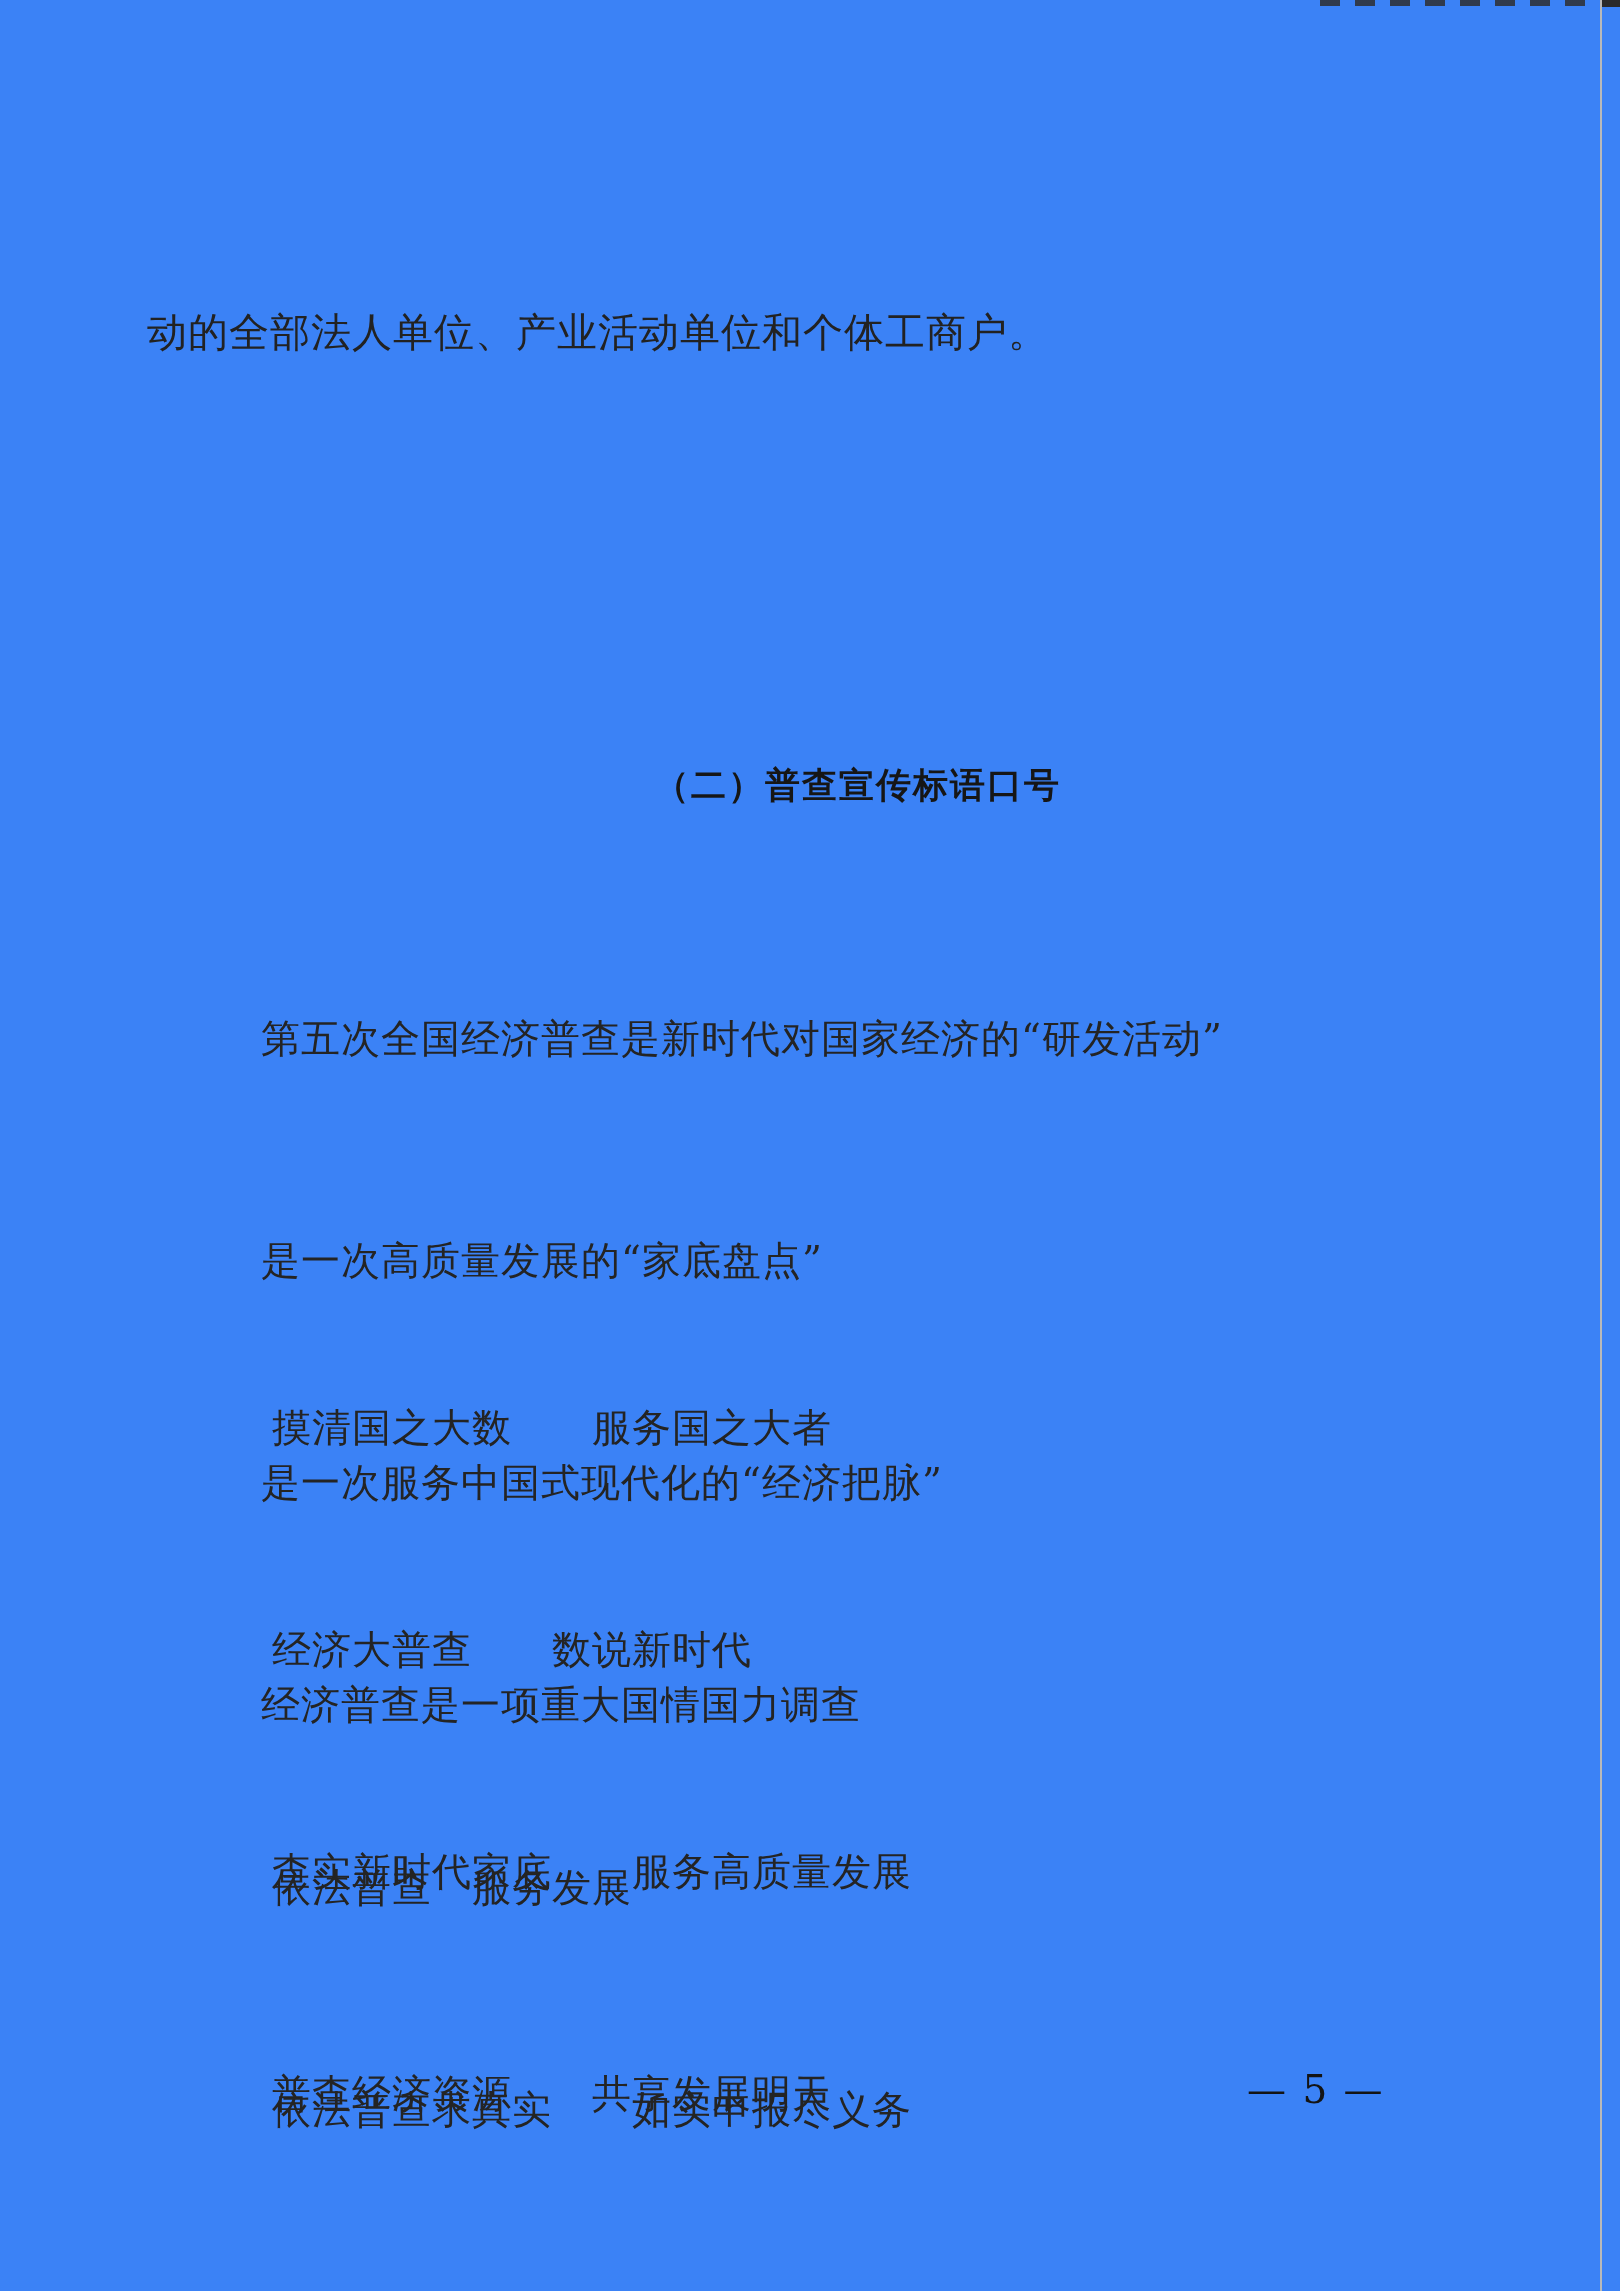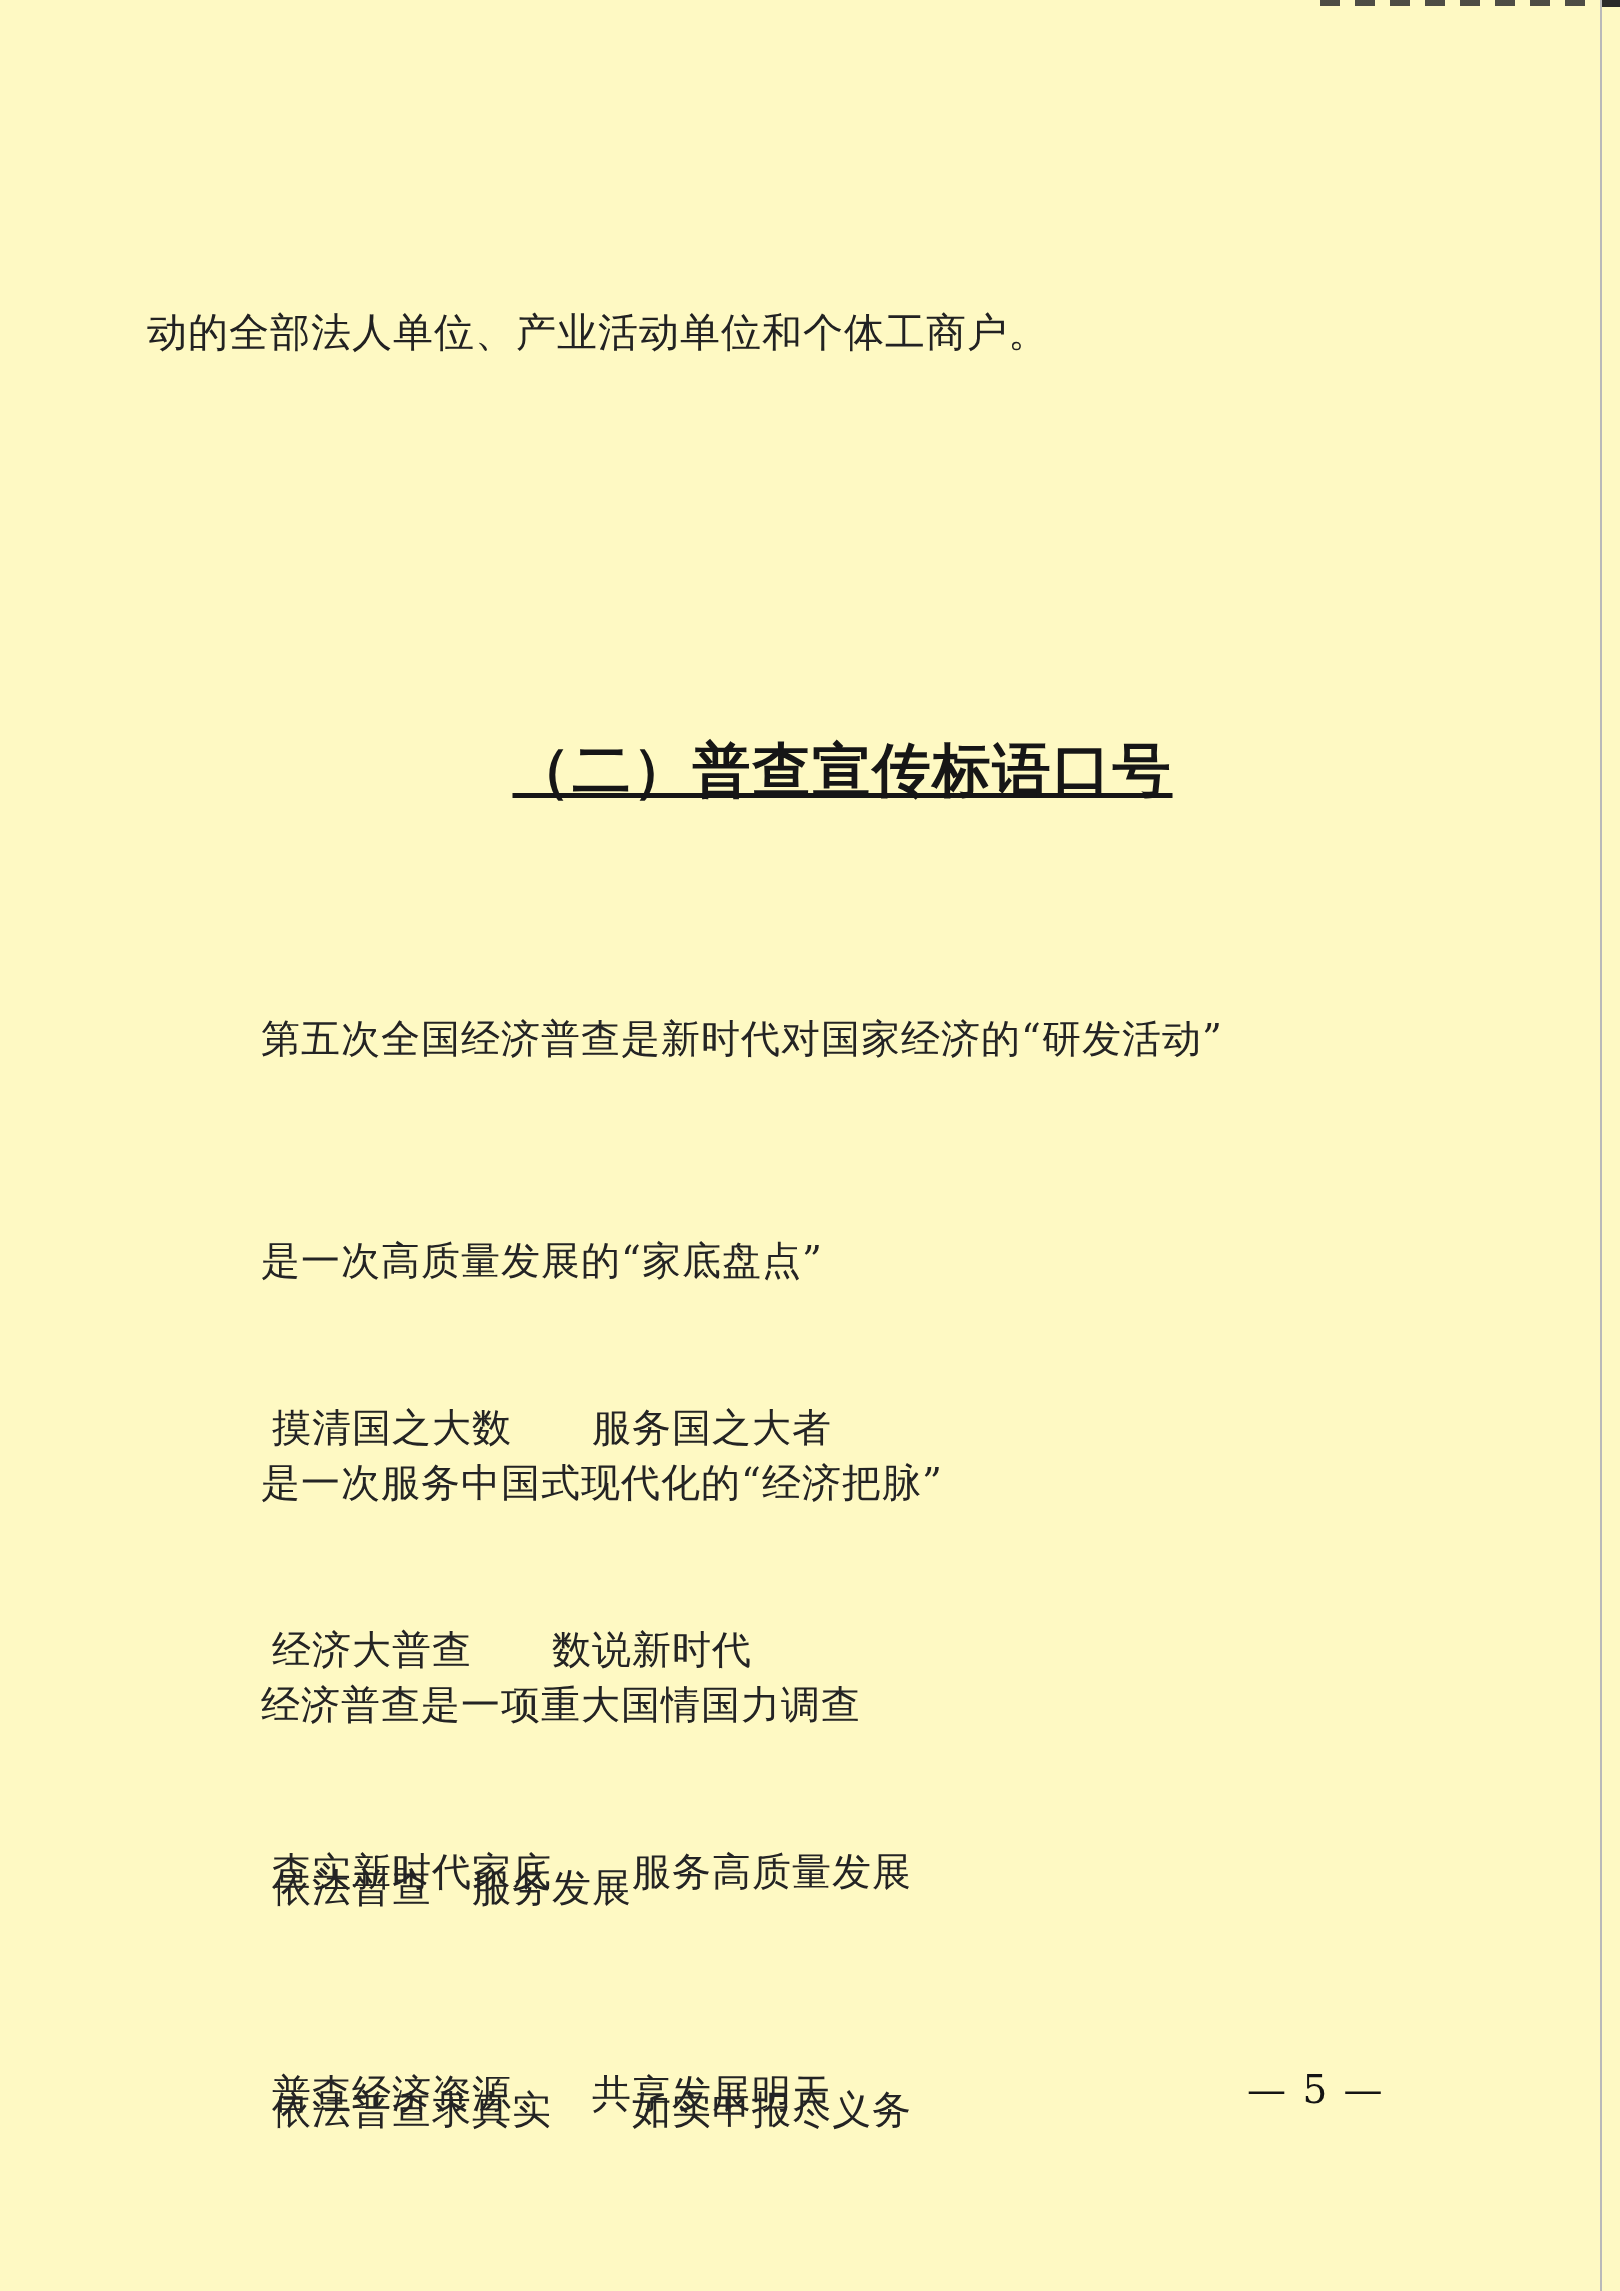--- a/index.html
+++ b/index.html
@@ -11,21 +11,21 @@
     width: 1620px;
     height: 2292px;
     position: relative;
     overflow: hidden;
     font-family: "DejaVu Serif", serif;
     color: #1f1f1f;
   }
   .doc-page {
     position: absolute;
     inset: 0;
-    background: #fef9c3;
+    background: #3b82f6;
   }
   
   .artifact-top {
     position: absolute;
     top: 0;
     right: 5.9px;
     width: 294px;
     height: 5.9px;
     background: repeating-linear-gradient(90deg, #2e2e2e 0 19.6px, transparent 19.6px 35px);
     opacity: 0.85;
@@ -65,30 +65,29 @@
     color: #111111;
     margin-right: 13.7px;
   }
   .line.indent { padding-left: 90px; }
   
   .heading {
     position: absolute;
     left: 147px;
     top: 740px;
     width: 1117px;
-    margin: 0;
+    margin: 15px;
     padding-left: 137px;
     text-align: center;
     font-family: "Liberation Sans", sans-serif;
     font-weight: 700;
-    font-size: 58px;
+    font-size: 35px;
     line-height: 59px;
     letter-spacing: 2px;
     color: #161616;
-    text-decoration: underline;
   }
   
   .slogans {
     position: absolute;
     font-size: 39px;
     line-height: 74px;
     letter-spacing: 1px;
     color: #242424;
     white-space: pre;
   }

